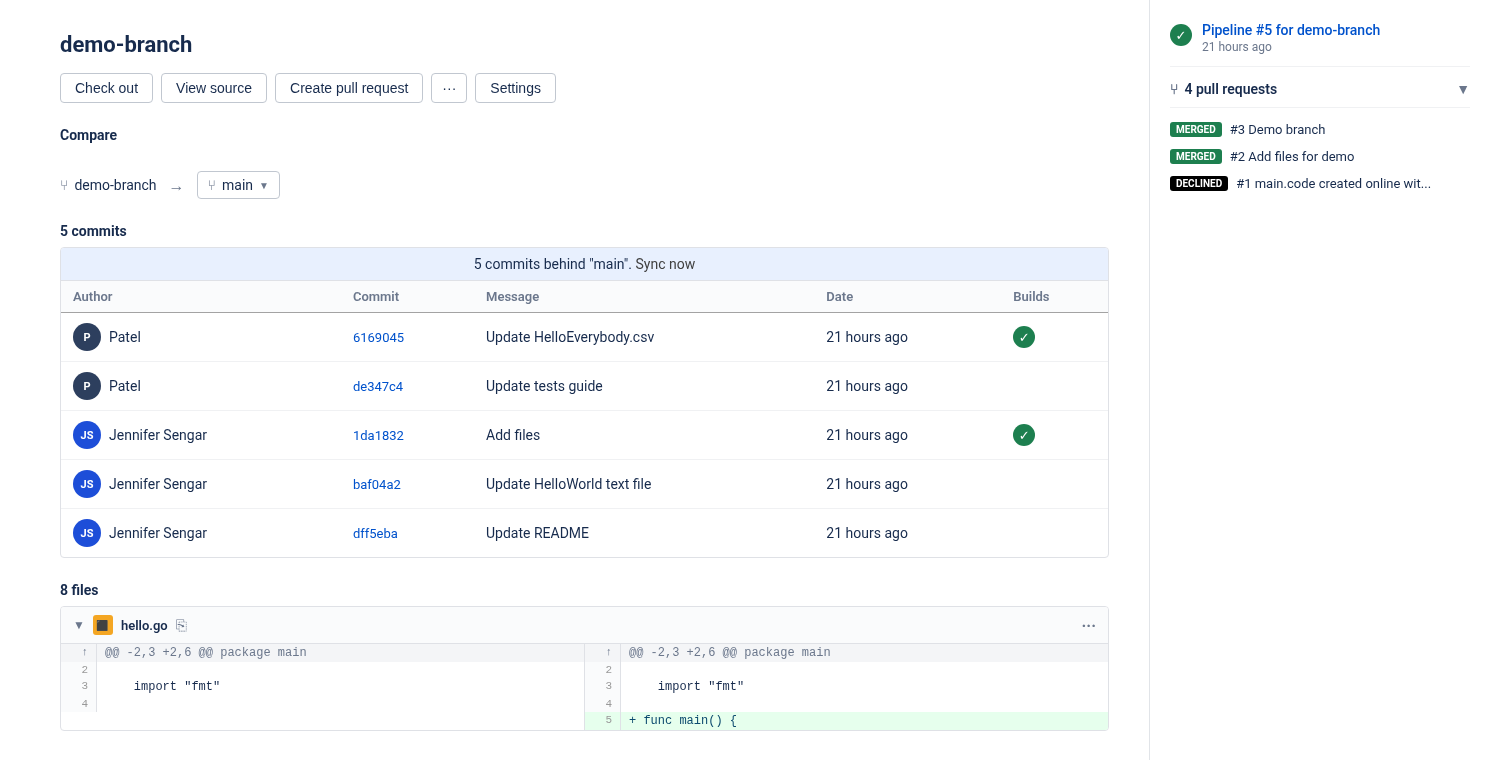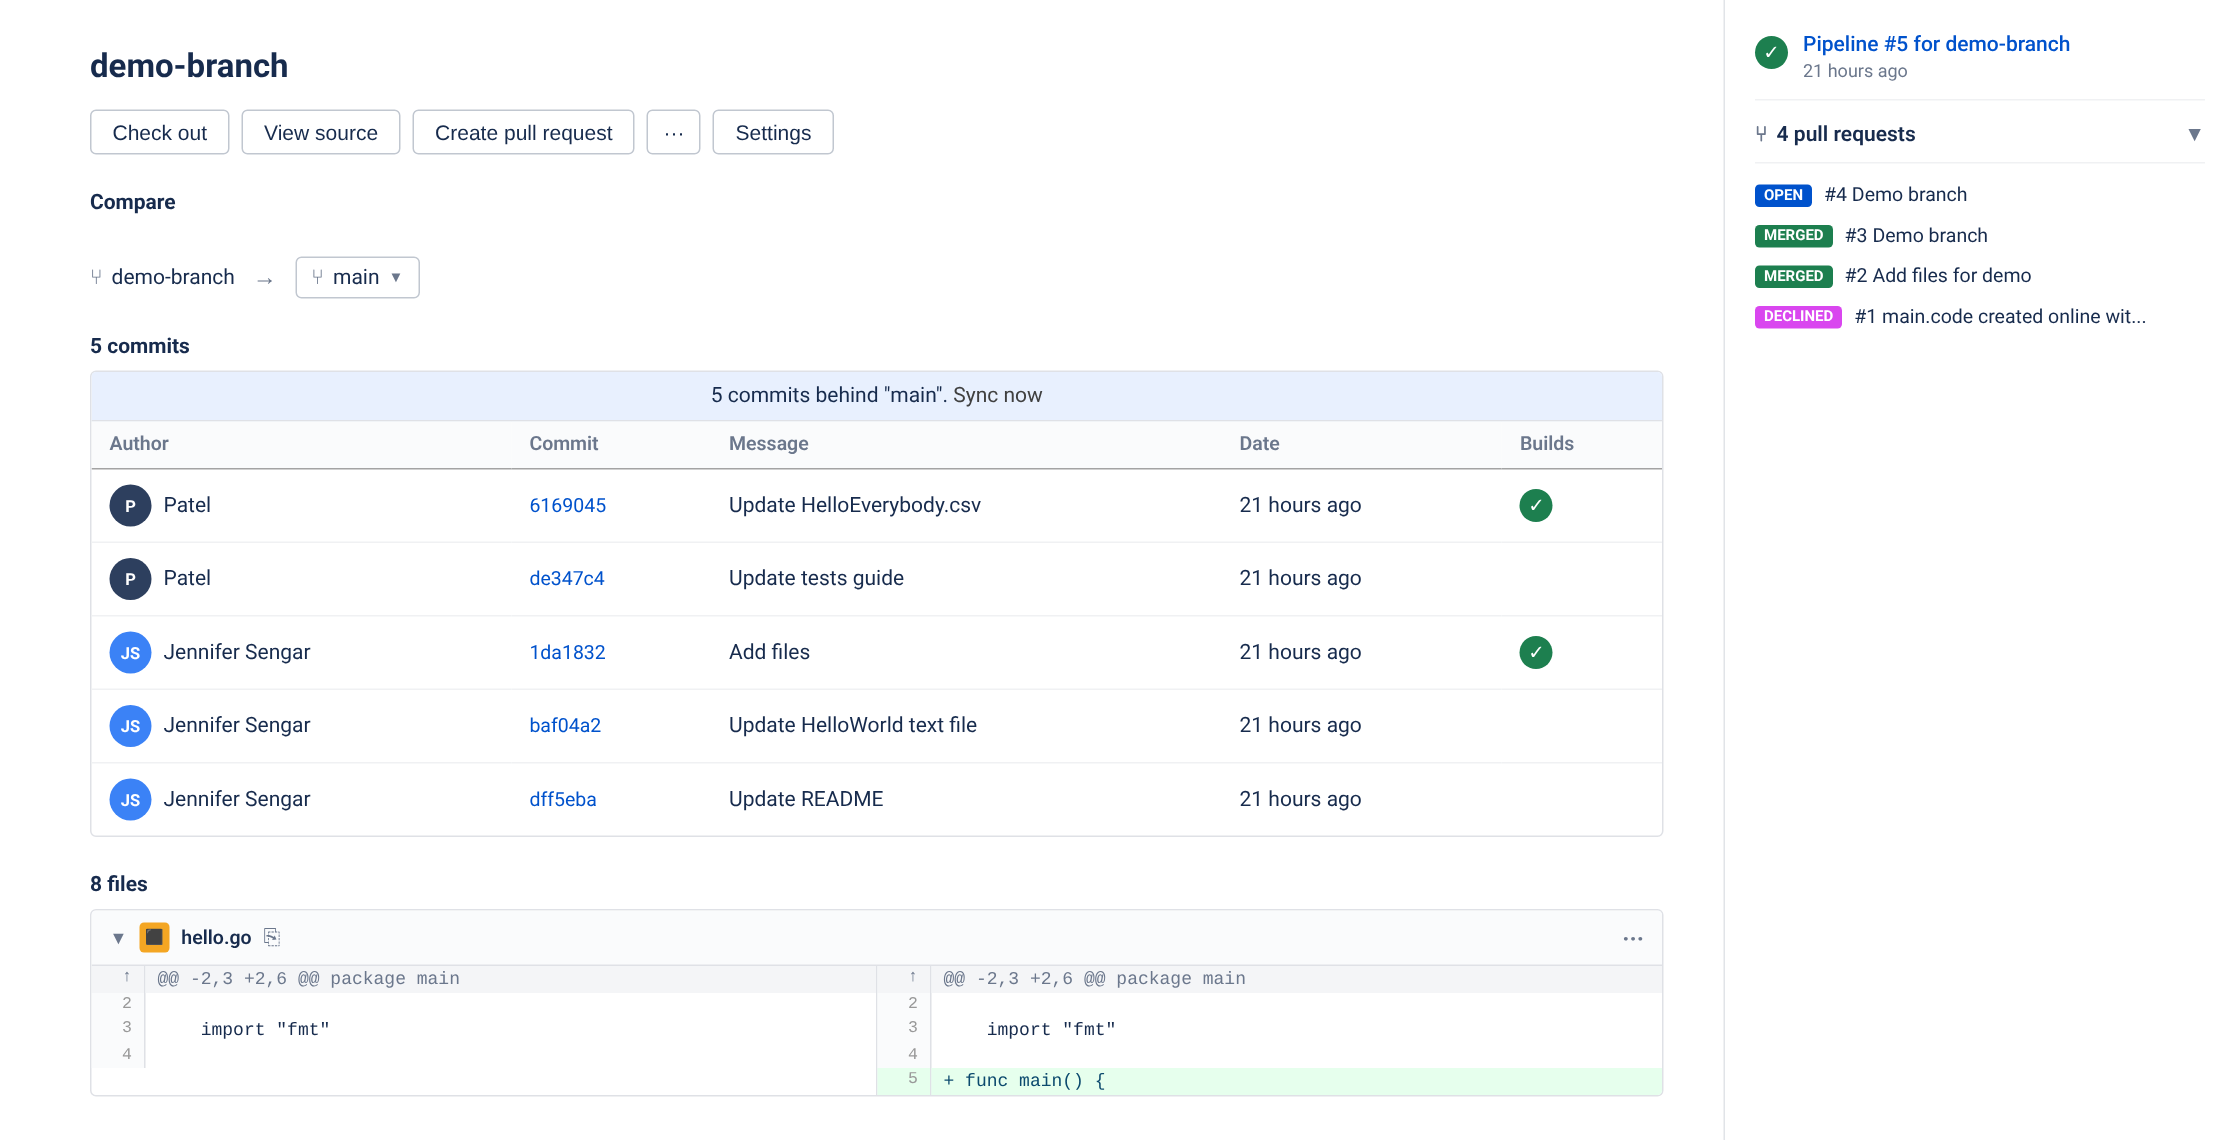--- a/index.html
+++ b/index.html
@@ -153,21 +153,21 @@
       border-radius: 50%;
       display: flex;
       align-items: center;
       justify-content: center;
       font-size: 11px;
       font-weight: 700;
       color: #fff;
       flex-shrink: 0;
     }
     .avatar-dark { background: #2d3f5e; }
-    .avatar-orange { background: #3b82f6; }
+    .avatar-orange { background: #1d4ed8; }
     .commit-link {
       color: #0052cc;
       text-decoration: none;
       font-size: 13px;
     }
     .build-check {
       width: 22px;
       height: 22px;
       border-radius: 50%;
       background: #1d7f4f;
@@ -357,21 +357,21 @@
     }
     .badge-open {
       background: #0052cc;
       color: #fff;
     }
     .badge-merged {
       background: #1d7f4f;
       color: #fff;
     }
     .badge-declined {
-      background: #d946ef;
+      background: #000000;
       color: #fff;
     }
     .pr-item-text {
       color: #172b4d;
       font-size: 13px;
     }
   </style>
 </head>
 <body>
 
@@ -580,24 +580,20 @@
     </div>
 
     <div class="sidebar-section-header">
       <div class="sidebar-section-title">
         <span class="pr-icon">⑂</span>
         <span>4 pull requests</span>
       </div>
       <span class="sidebar-chevron">▼</span>
     </div>
     <div class="pr-list" id="pr-list">
-    <div class="pr-item">
-      <span class="pr-badge badge-open">OPEN</span>
-      <span class="pr-item-text">#4 Demo branch</span>
-    </div>
         <div class="pr-item">
       <span class="pr-badge badge-merged">MERGED</span>
       <span class="pr-item-text">#3 Demo branch</span>
     </div>
         <div class="pr-item">
       <span class="pr-badge badge-merged">MERGED</span>
       <span class="pr-item-text">#2 Add files for demo</span>
     </div>
         <div class="pr-item">
       <span class="pr-badge badge-declined">DECLINED</span>

